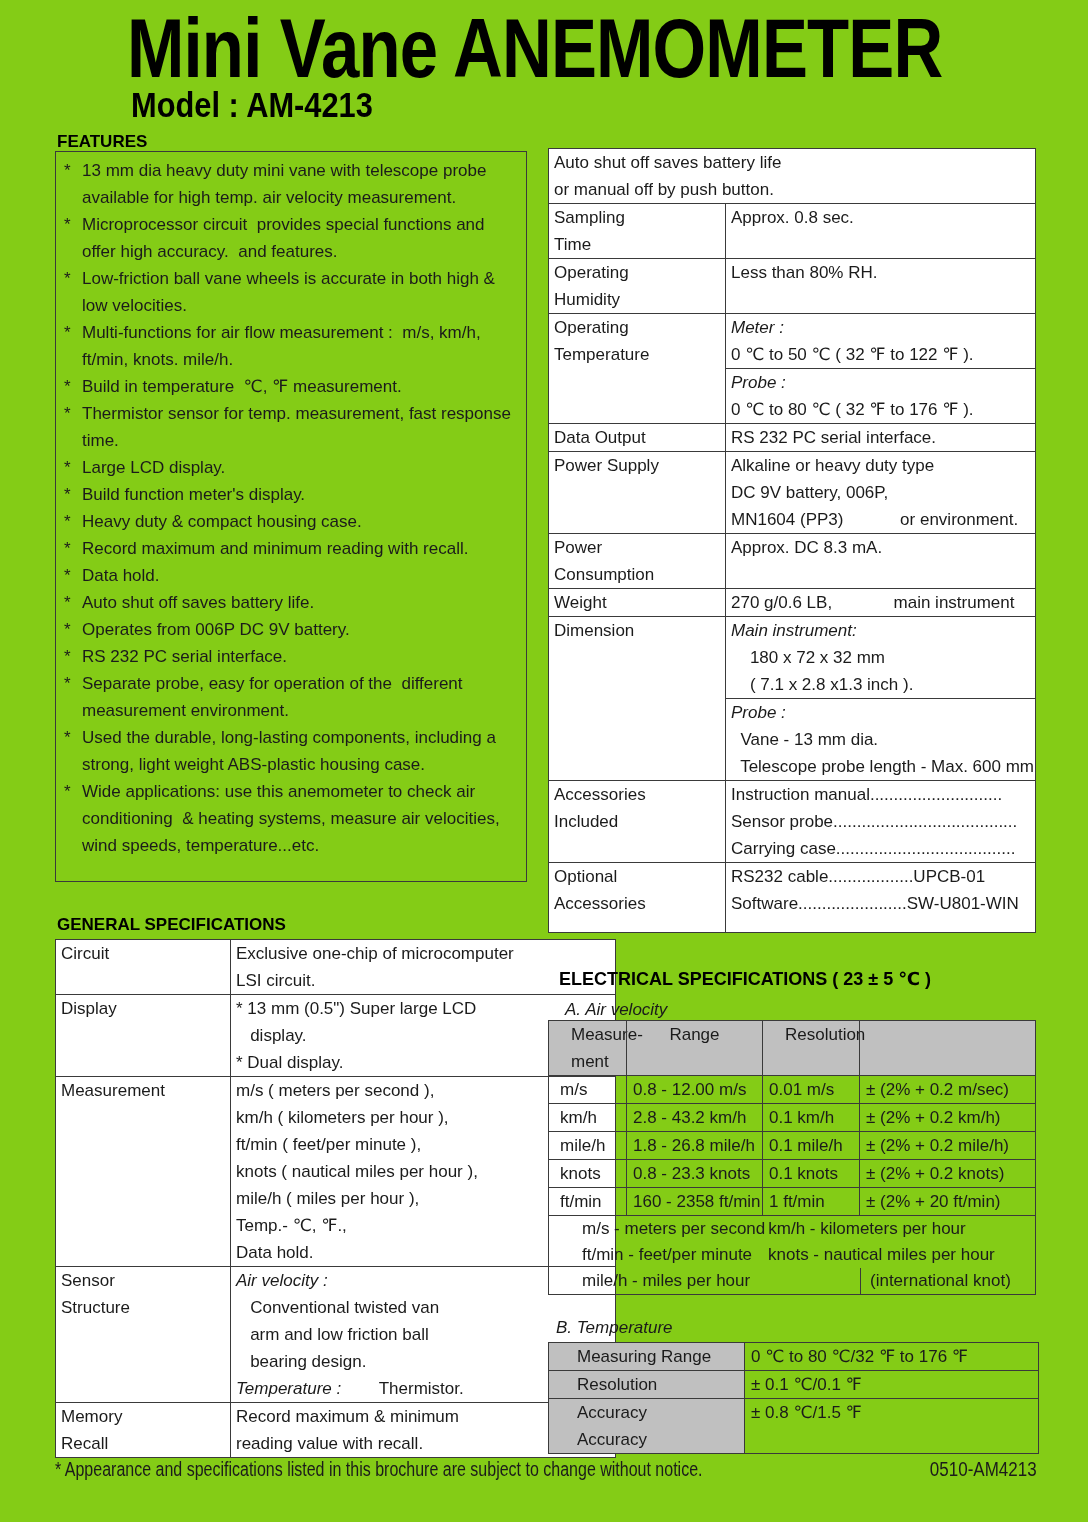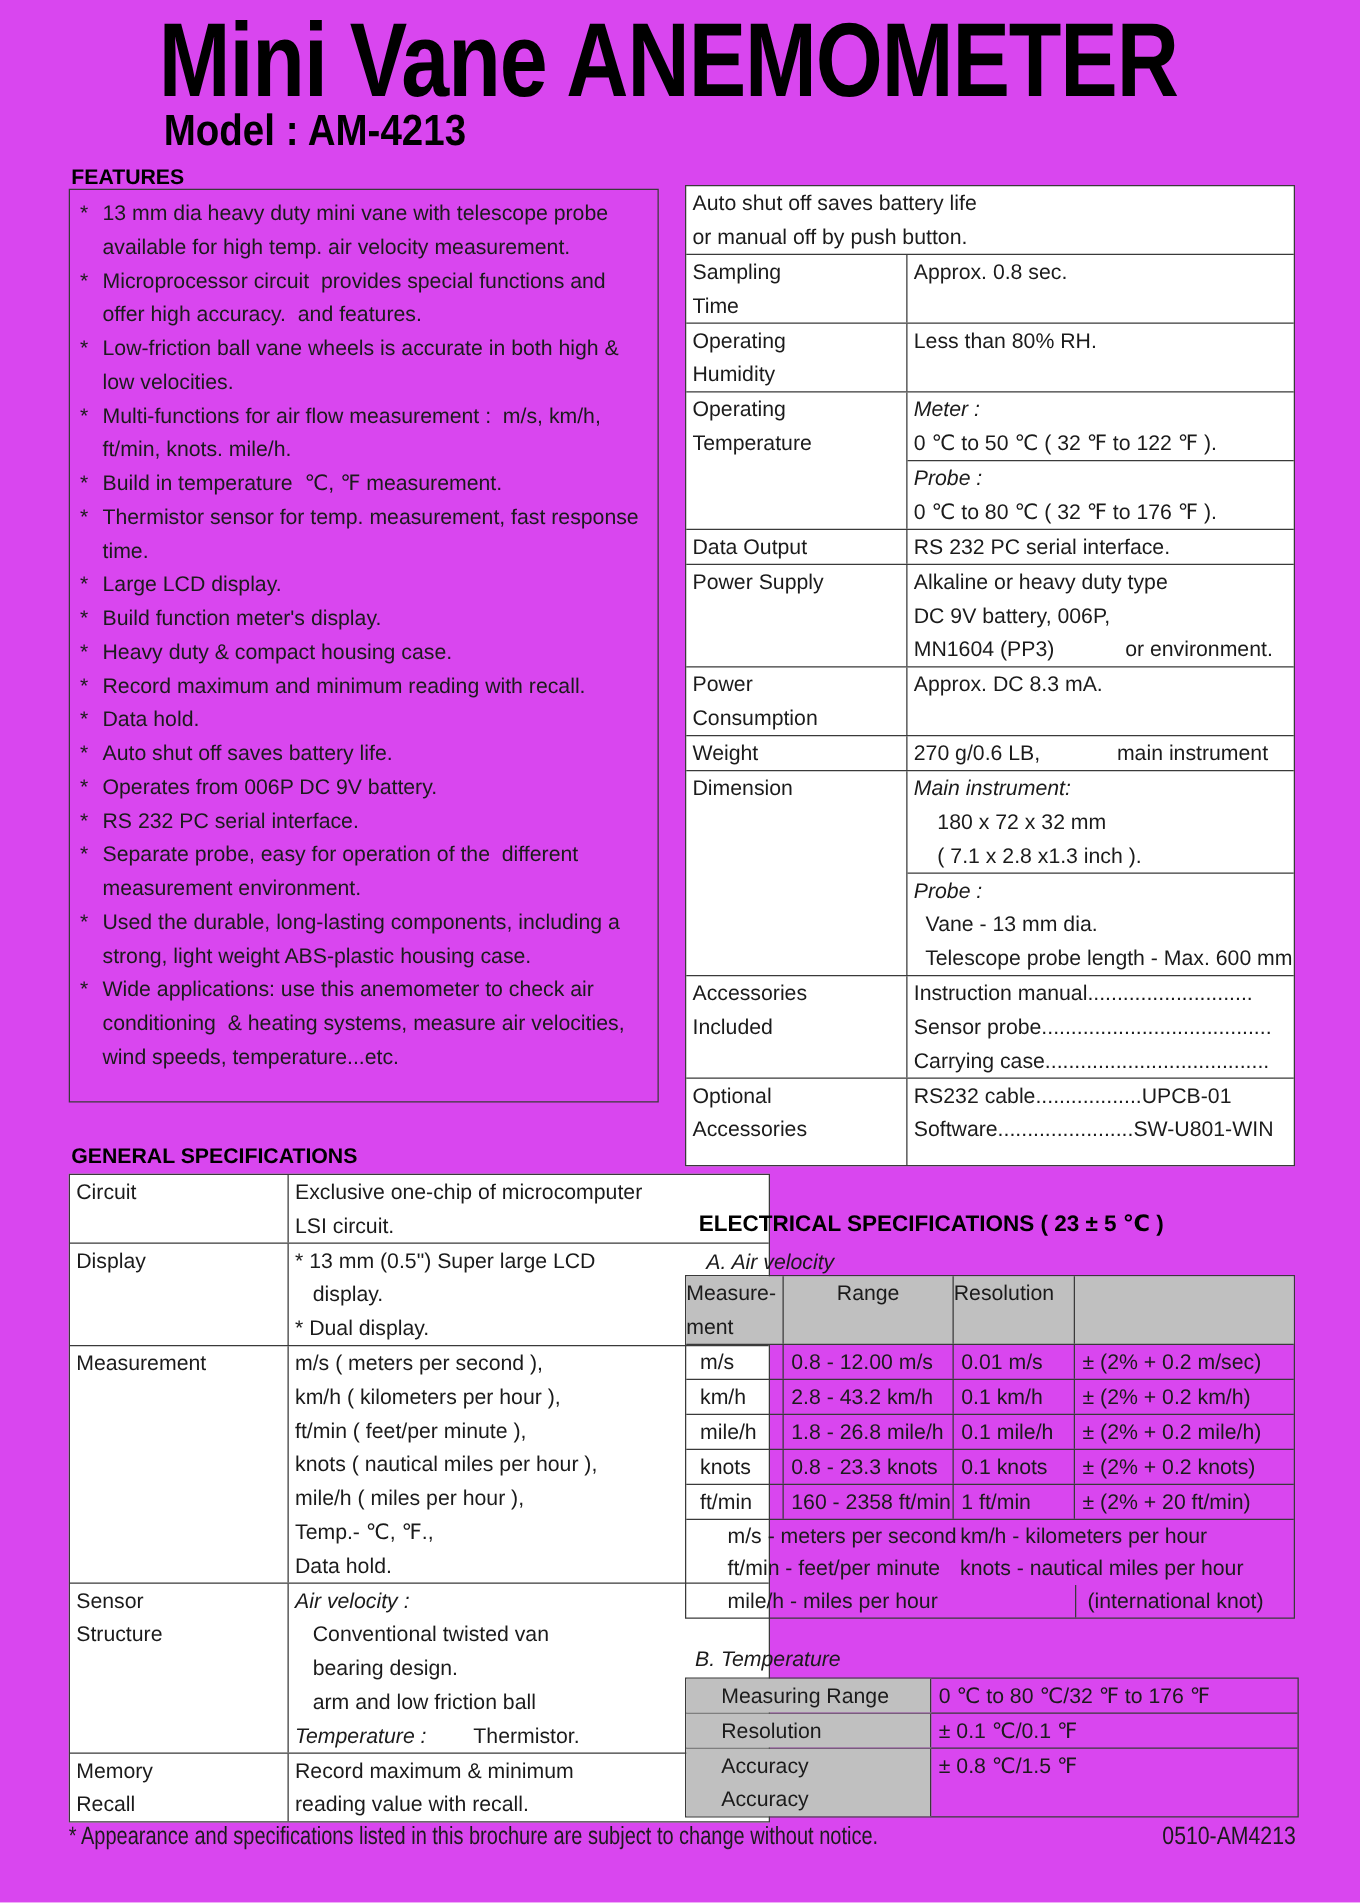--- a/index.html
+++ b/index.html
@@ -1,16 +1,16 @@
 <!DOCTYPE html>
 <html><head>
 <meta charset="utf-8">
 <style>
   html,body{margin:0;padding:0;background:#fff;}
-  .page{position:relative;width:1088px;height:1522px;background:#d946ef;overflow:hidden;
+  .page{position:relative;width:1088px;height:1522px;background:#84cc16;overflow:hidden;
         font-family:"Liberation Sans","DejaVu Sans",sans-serif;font-size:17px;line-height:27px;color:#1b1b1b;}
   .title{position:absolute;left:127px;top:6px;font-size:84px;font-weight:bold;color:#000;
          line-height:84px;white-space:nowrap;letter-spacing:-1px;
          transform:scaleX(0.82);transform-origin:0 0;}
   .model{position:absolute;left:131px;top:86px;font-size:35px;font-weight:bold;color:#000;
          line-height:38px;white-space:nowrap;transform:scaleX(0.88);transform-origin:0 0;}
   .sechead{position:absolute;font-weight:bold;color:#000;font-size:17px;}
   .feat-head{left:57px;top:128px;}
   .gen-head{left:57px;top:911px;}
   .elec-head{left:559px;top:966px;font-size:18px;}
@@ -33,21 +33,21 @@
   .slabel{flex:0 0 177px;border-right:1px solid #3a3a3a;box-sizing:border-box;}
   .gentable .slabel{flex:0 0 175px;}
   .sval{flex:1;min-width:0;}
   .grp + .grp{border-top:1px solid #3a3a3a;}
   .ln{white-space:pre;padding-left:5px;overflow:hidden;}
   .it{font-style:italic;}
 
   .atable{position:absolute;left:548px;top:1020px;width:488px;border:1px solid #3a3a3a;box-sizing:border-box;}
   .ahead,.arow{display:grid;grid-template-columns:77px 136px 97px 1fr;}
   .ahead{background:#c0c0c0;border-bottom:1px solid #3a3a3a;min-height:54px;}
-  .ahcell{padding-left:0;white-space:pre-line;box-sizing:border-box;}
+  .ahcell{padding-left:22px;white-space:pre-line;box-sizing:border-box;}
   .ahcell + .ahcell{border-left:1px solid #3a3a3a;}
   .ahcell.range{text-align:center;padding-left:0;}
   .arow{border-bottom:1px solid #3a3a3a;}
   .acell{padding-left:6px;white-space:pre;height:27px;box-sizing:border-box;overflow:hidden;}
   .acell + .acell{border-left:1px solid #3a3a3a;}
   .acell.c0{padding-left:11px;}
   .fnrow{display:flex;line-height:26px;}
   .fnleft{flex:0 0 216px;padding-left:33px;box-sizing:border-box;white-space:pre;}
   .fnright{white-space:pre;padding-left:3px;}
   .fnrow.knot .fnleft{flex:0 0 311px;}
@@ -330,22 +330,22 @@
       </div>
       <div class="srow">
         <div class="slabel">
           <div class="ln"><span>Sensor</span></div>
           <div class="ln"><span>Structure</span></div>
         </div>
         <div class="sval">
           <div class="grp">
             <div class="ln"><span class="it">Air velocity :</span></div>
             <div class="ln"><span>   Conventional twisted van</span></div>
+            <div class="ln"><span>   arm and low friction ball</span></div>
             <div class="ln"><span>   bearing design.</span></div>
-            <div class="ln"><span>   arm and low friction ball</span></div>
             <div class="ln"><span class="it">Temperature :</span><span>        Thermistor.</span></div>
           </div>
         </div>
       </div>
       <div class="srow">
         <div class="slabel">
           <div class="ln"><span>Memory</span></div>
           <div class="ln"><span>Recall</span></div>
         </div>
         <div class="sval">

